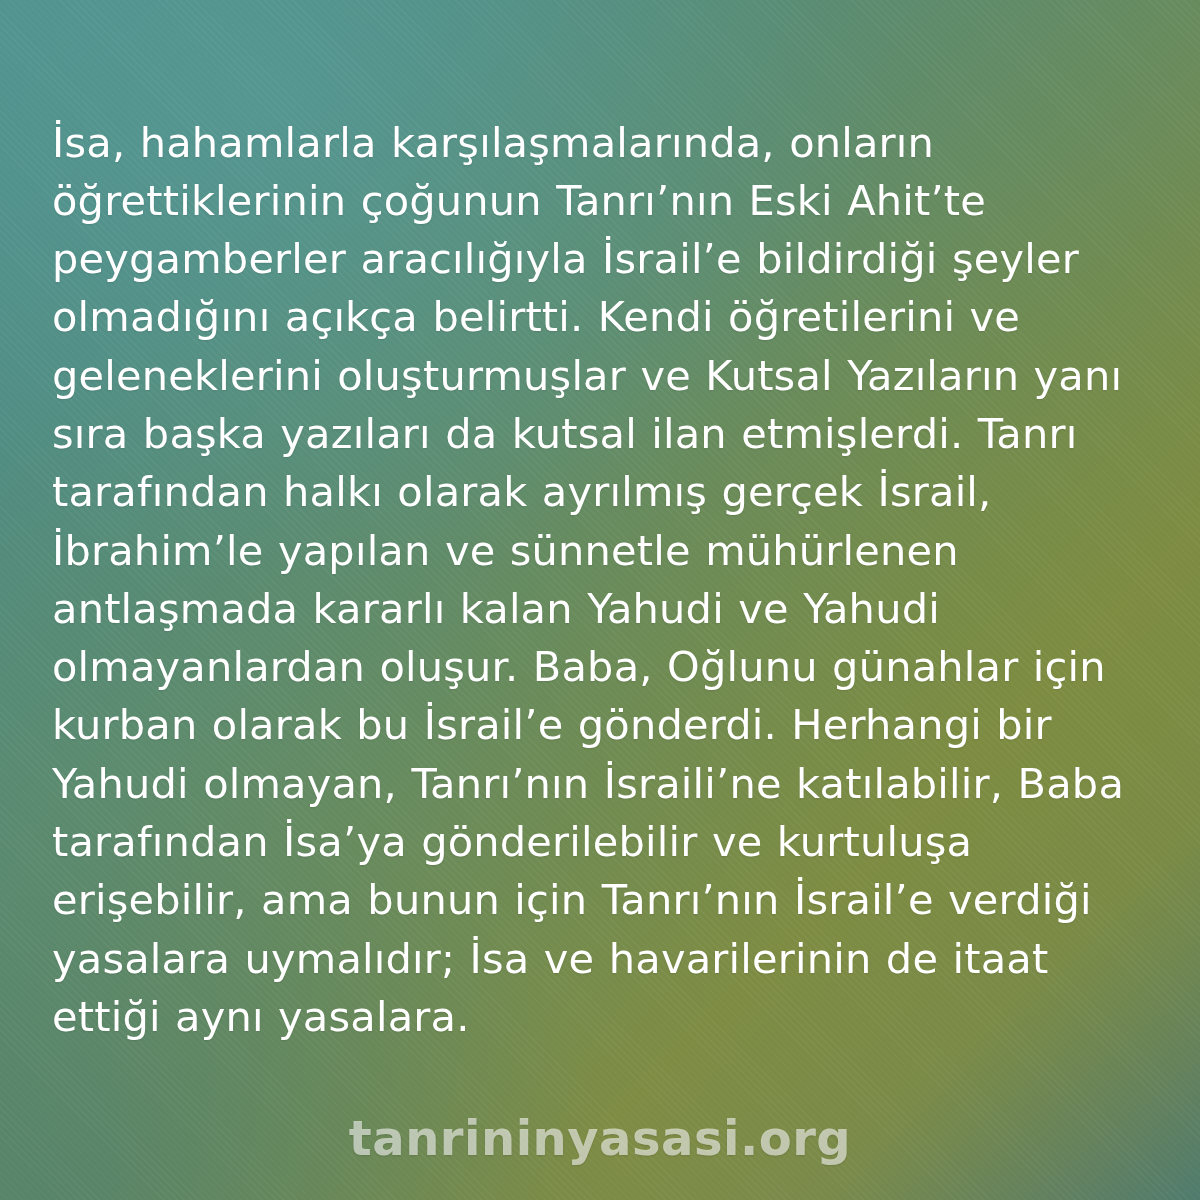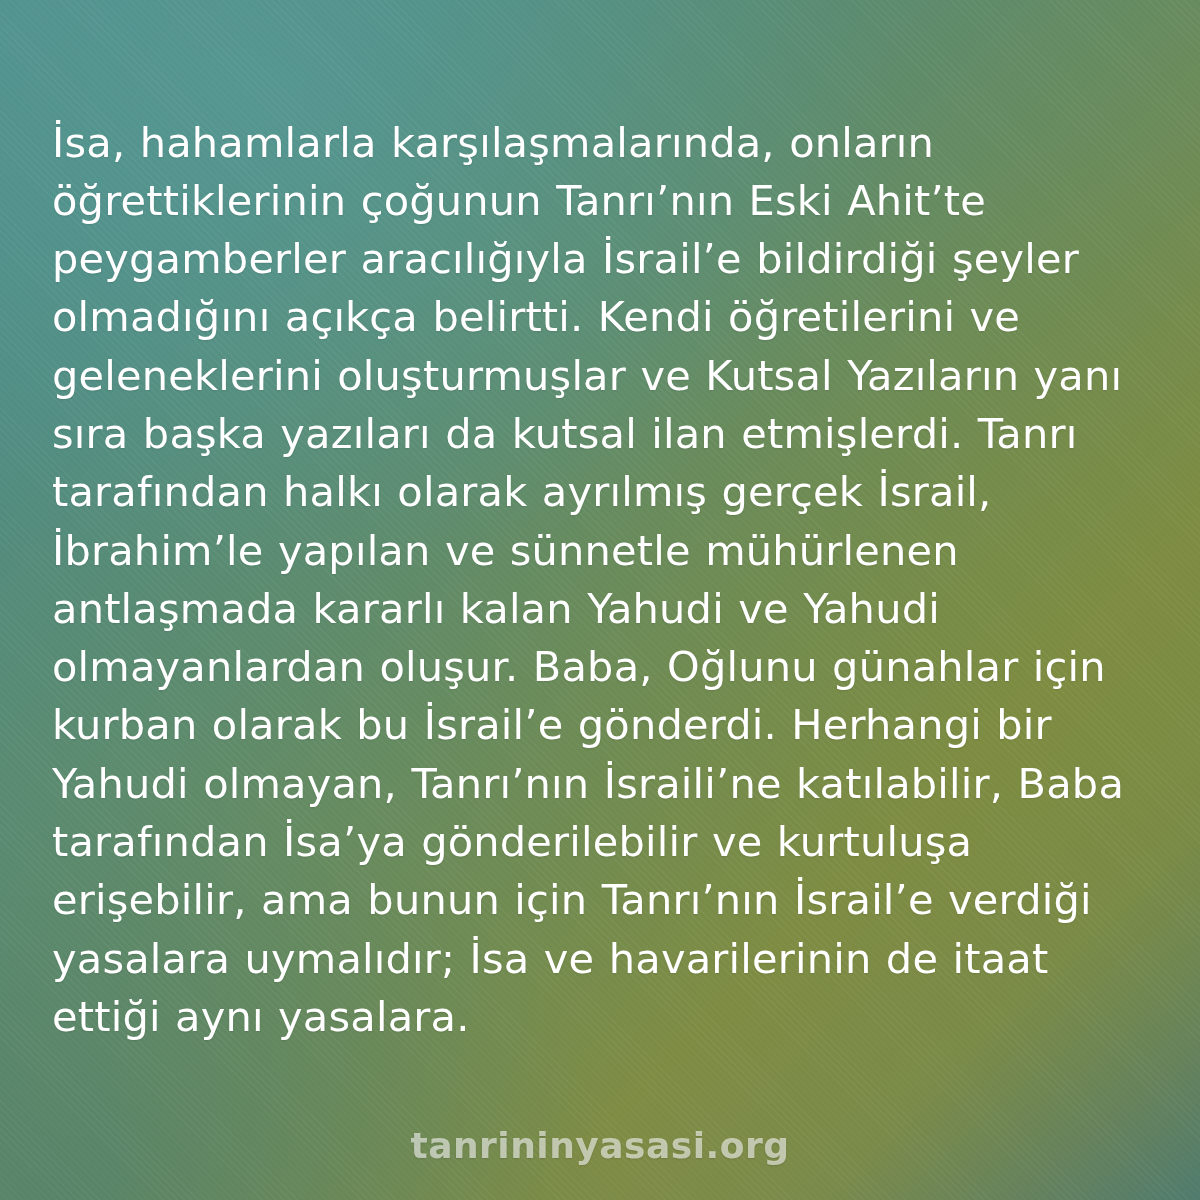--- a/index.html
+++ b/index.html
@@ -79,21 +79,21 @@
     left: 0;
     right: 0;
     bottom: 34px;
     z-index: 3;
     text-align: center;
   }
 
   #site-watermark {
     display: inline-block;
     color: rgba(255,255,255,0.58);
-    font-size: 36px;
+    font-size: 48px;
     font-weight: 700;
     letter-spacing: 0.5px;
     text-shadow: 0 1px 2px rgba(0,0,0,0.12);
   }
 </style>
 </head>
 <body>
 
 <div id="card">
 

